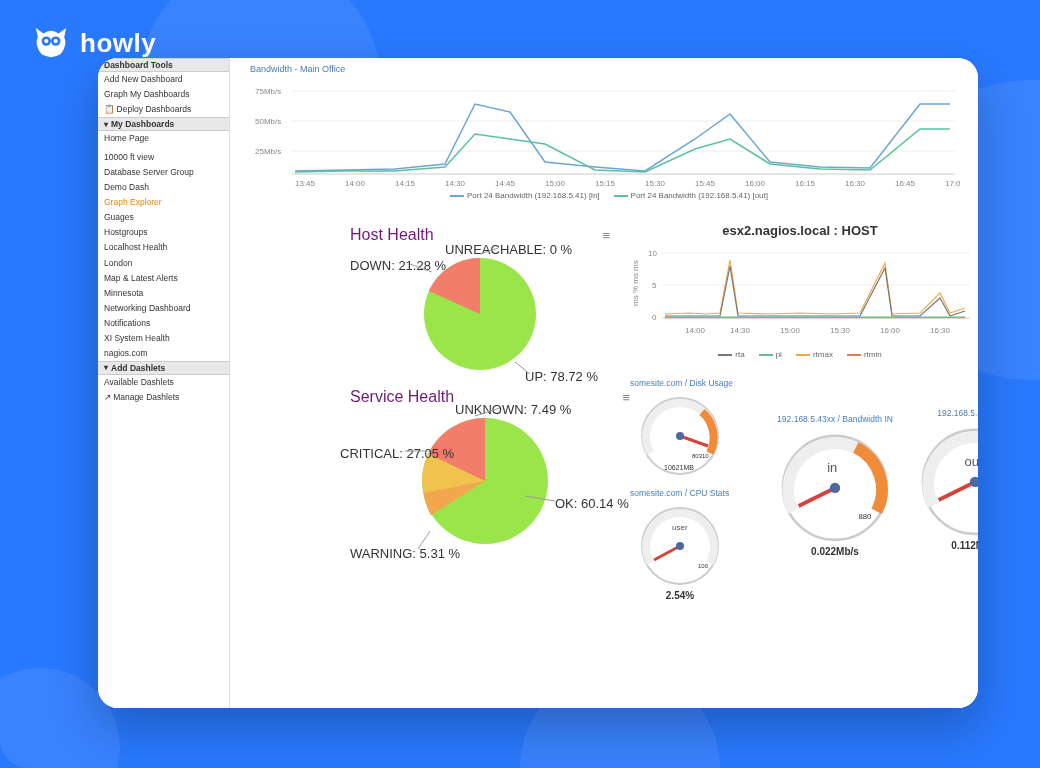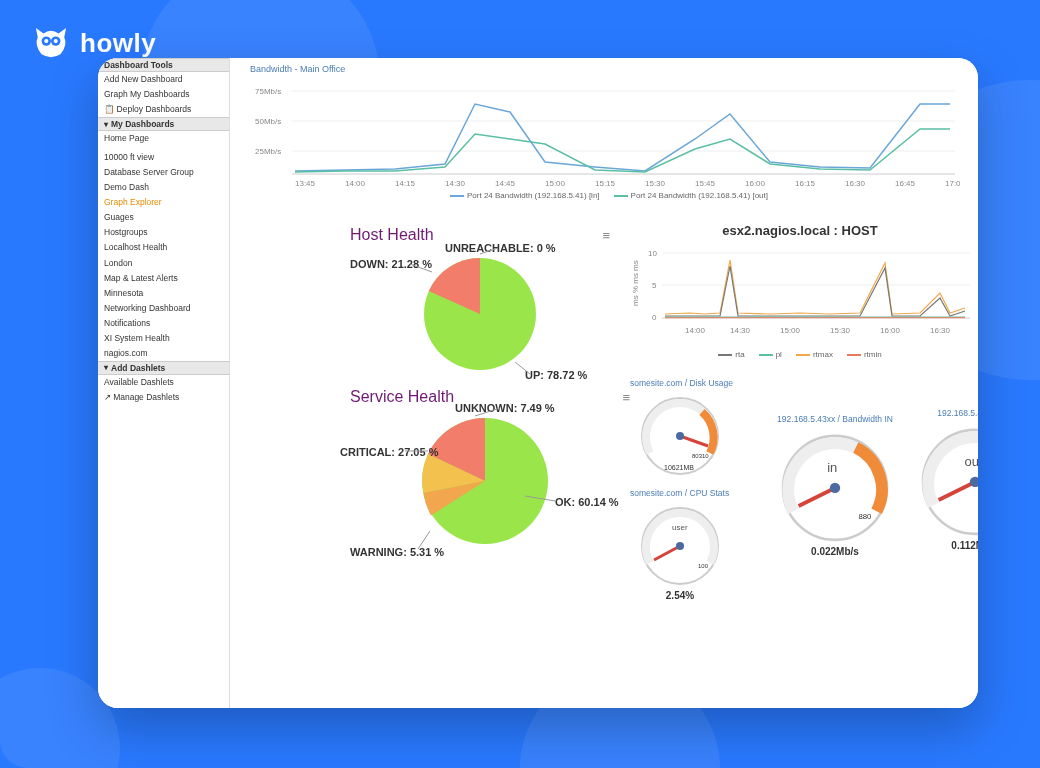--- a/index.html
+++ b/index.html
@@ -22,21 +22,21 @@
   .main { flex: 1; background: #fff; position: relative; overflow: hidden; font-size: 9px; }
   .chart { position: absolute; }
   .chart-title-sm { font-size: 9px; color: #4a7db5; }
   .axis-label { font-size: 8px; fill: #888; }
   .tickline { stroke: #eee; stroke-width: 1; }
   .legend-row { display: flex; gap: 14px; justify-content: center; font-size: 8px; color: #666; align-items: center; }
   .swatch { display: inline-block; width: 14px; height: 2px; margin-right: 3px; vertical-align: middle; }
   .section-title { font-size: 16px; color: #701a75; text-align: left; }
   .hamburger { font-size: 13px; color: #888; cursor: pointer; }
   .pie-wrap { position: relative; }
-  .pie-label { position: absolute; font-size: 11px; color: #333; white-space: nowrap; font-weight: bold; }
+  .pie-label { position: absolute; font-size: 13px; color: #333; white-space: nowrap; font-weight: normal; }
   .gauge-title { font-size: 8.5px; color: #4a7db5; }
   .gauge-val { font-size: 10px; color: #333; font-weight: bold; text-align: center; }
 </style>
 </head>
 <body>
 
 <div class="bg-circle c1"></div>
 <div class="bg-circle c2"></div>
 <div class="bg-circle c3"></div>
 <div class="bg-circle c4"></div>

